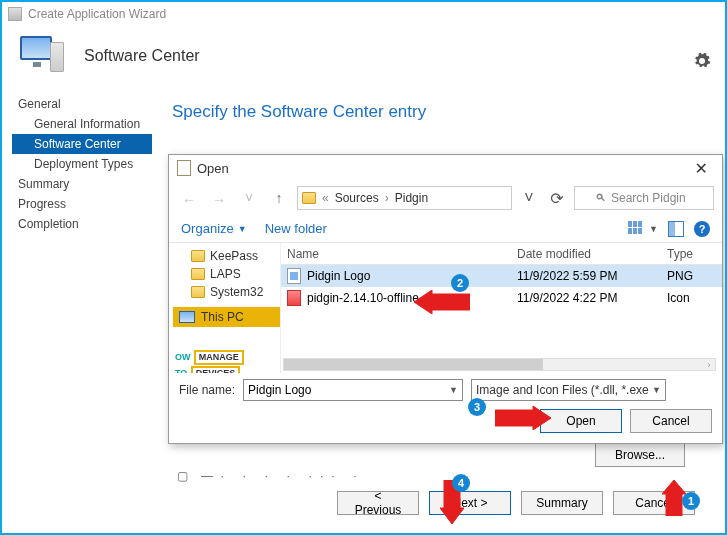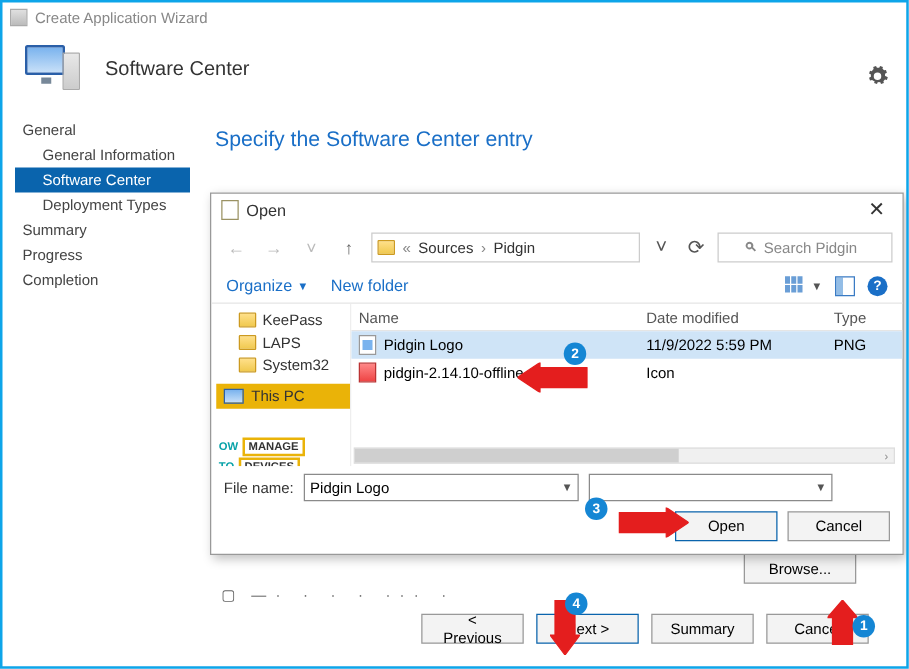--- a/index.html
+++ b/index.html
@@ -247,38 +247,40 @@
             <span>Pidgin Logo</span>
           </div>
         <div class="col col-d">11/9/2022 5:59 PM</div>
         <div class="col col-t">PNG</div>
       </div>
       <div class="fv-row">
         <div class="col col-n">
             <span class="file-ic exe"></span>
             <span>pidgin-2.14.10-offline</span>
           </div>
+        <div class="col col-d">11/9/2022 4:22 PM</div>
         <div class="col col-t">Icon</div>
       </div>
       <div class="fv-scroll">
         <span class="lar">‹</span>
         <div class="thumb"></div>
         <span class="rar">›</span>
       </div>
     </div>
   </div>
 
   <div class="dlg-bottom">
     <div class="fn-row">
       <label>File name:</label>
       <div class="fn-input">
         <span>Pidgin Logo</span>
         <span class="caret">▼</span>
       </div>
       <div class="filter">
+        <span>Image and Icon Files (*.dll, *.exe</span>
         <span class="caret">▼</span>
       </div>
     </div>
     <div class="dlg-btn-row">
       <button class="btn open">Open</button>
       <button class="btn">Cancel</button>
     </div>
   </div>
 </div>
 

